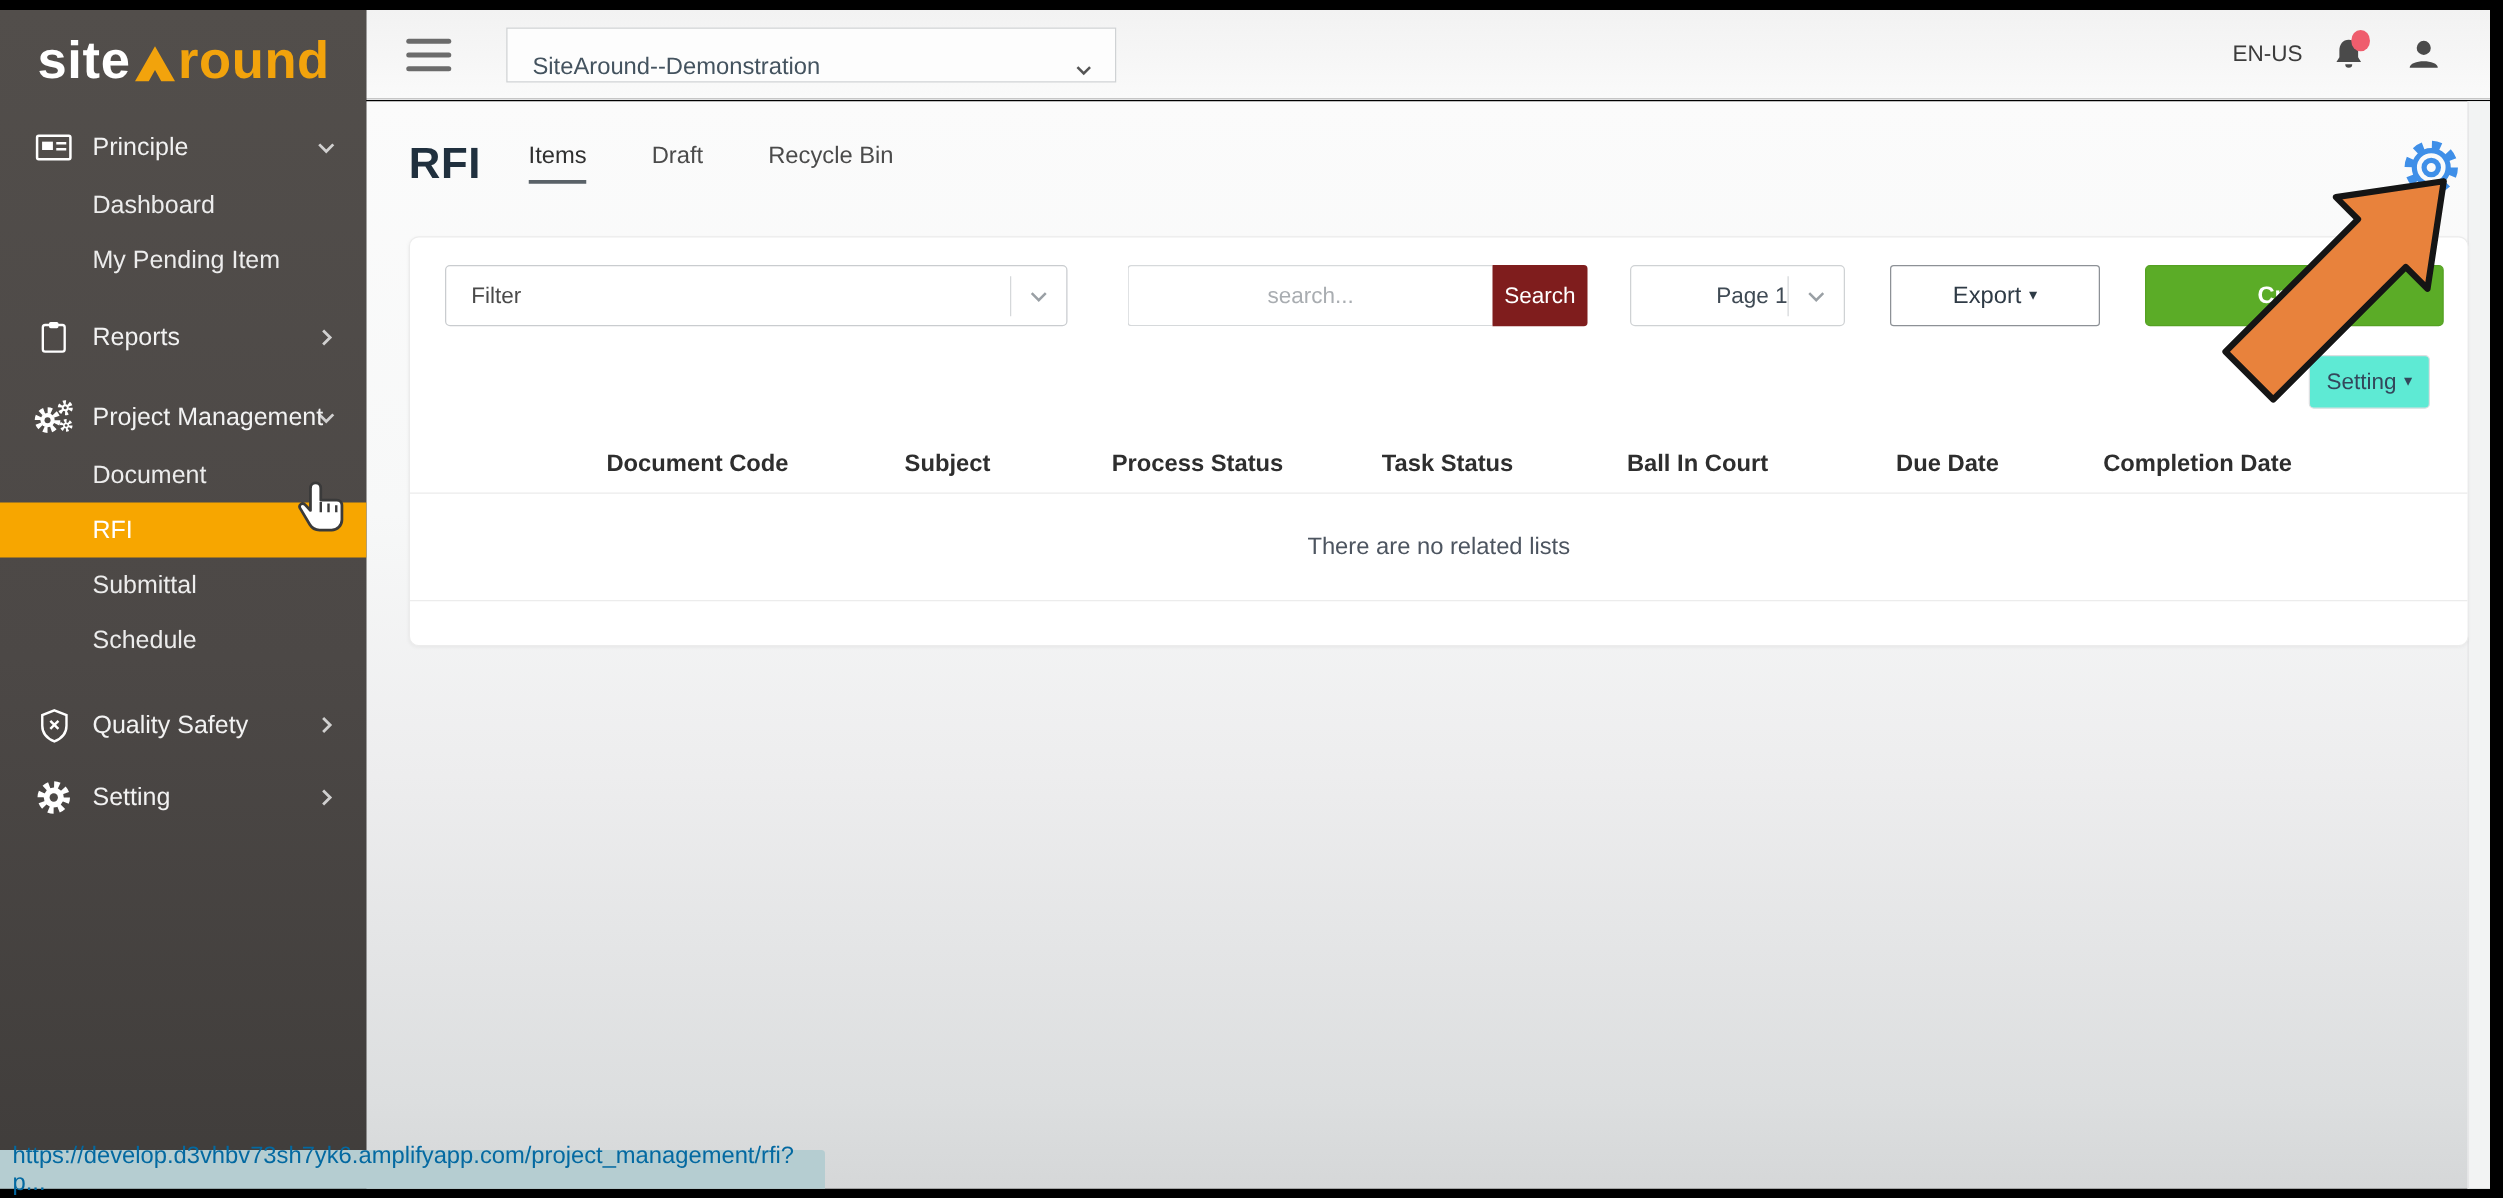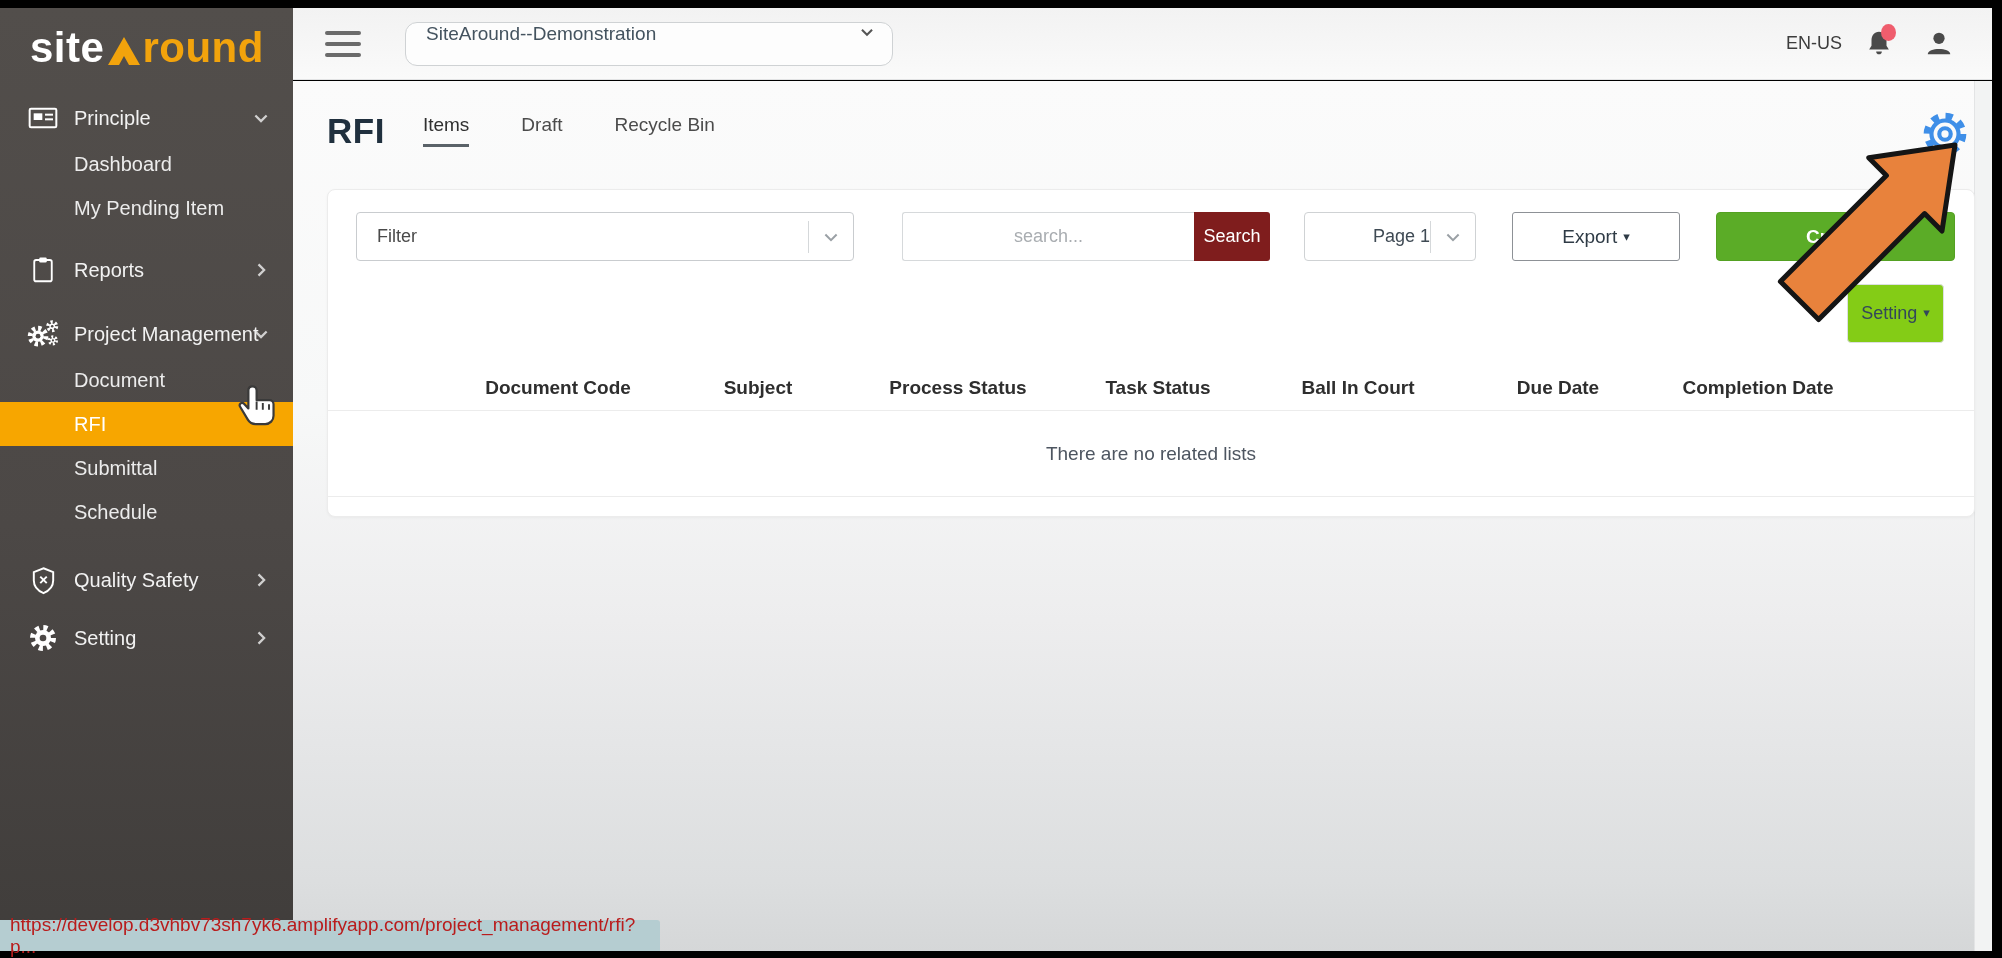--- a/index.html
+++ b/index.html
@@ -27,22 +27,22 @@
 
   
   #topbar {
     position:absolute; left:293px; top:8px; width:1699px; height:72px;
     background:linear-gradient(180deg,#f2f2f2 0%,#fafafa 100%);
     border-bottom:1px solid #e2e3e4; z-index:2; display:flex; align-items:center;
   }
   #hamburger { margin-left:32px; width:36px; height:26px; display:flex; flex-direction:column; justify-content:space-between; cursor:pointer; }
   #hamburger span { display:block; height:4px; background:#6b6b6b; border-radius:2px; }
   #project-select {
-    margin-left:44px; width:488px; height:44px; background:#fdfdfd; border:1px solid #cfd2d4; border-radius:12px;
-    display:flex; align-items:flex-start; justify-content:space-between; padding:0 16px 0 20px;
+    margin-left:44px; width:488px; height:44px; background:#fdfdfd; border:1px solid #cfd2d4; border-radius:0;
+    display:flex; align-items:flex-end; justify-content:space-between; padding:0 16px 0 20px;
     color:#44535f; font-size:19px; cursor:pointer;
   }
   #topbar-right { margin-left:auto; display:flex; align-items:center; margin-right:36px; }
   #lang { font-size:18px; color:#3c3c3c; margin-right:22px; }
   .tb-ic { width:32px; height:32px; position:relative; cursor:pointer; }
   #bell-wrap { margin-right:28px; }
   #bell-dot { position:absolute; top:-4px; right:0px; width:15px; height:17px; background:#ef5d6d; border-radius:50%; }
 
   
   #main {
@@ -93,40 +93,40 @@
     font-size:19px; color:#2f3b46; cursor:pointer; font-family:"Liberation Sans",sans-serif;
   }
   #create-btn {
     margin-left:36px; width:239px; height:49px; background:#5bac27; border:1px solid #54a122; border-radius:4px;
     font-size:19px; color:#ffffff; font-weight:bold; cursor:pointer; font-family:"Liberation Sans",sans-serif;
   }
   .caret { font-size:13px; vertical-align:2px; margin-left:6px; }
 
   #setting-row { display:flex; justify-content:flex-end; margin:30px 30px 0 0; }
   #setting-btn {
-    width:97px; height:59px; background:#84cc16; border:1px solid #dcdfe1; border-radius:4px;
+    width:97px; height:43px; background:#5eead4; border:1px solid #dcdfe1; border-radius:4px;
     font-size:18px; color:#33475b; cursor:pointer; font-family:"Liberation Sans",sans-serif;
   }
 
   #table-head { display:flex; margin:22px 0 0 0; height:46px; align-items:center; border-bottom:1px solid #ececec; }
   .th-spacer { width:130px; flex:0 0 130px; }
   .th { flex:0 0 200px; text-align:center; font-size:19px; font-weight:bold; color:#2e2e2e; }
   #empty-row { height:86px; display:flex; align-items:center; justify-content:center; border-bottom:1px solid #ececec; }
   #empty-msg { font-size:19px; color:#4d5560; }
 
   
   #annot-arrow { position:absolute; left:1770px; top:130px; width:200px; height:210px; z-index:6; pointer-events:none; }
   #hand-cursor { position:absolute; left:236px; top:383px; width:44px; height:48px; z-index:7; pointer-events:none; }
 
   
   #statusbar {
     position:absolute; left:0; top:920px; width:660px; height:31px;
     background:#b5cdd1; border-top-right-radius:3px; z-index:8;
     display:flex; align-items:center; padding-left:10px;
-    font-size:19px; color:#b91c1c;
+    font-size:19px; color:#0369a1;
   }
 </style>
 </head>
 <body>
 
 <div id="stage">
 
   <nav id="sidebar">
     <div class="logo">
       <span class="lg-site">site</span>

